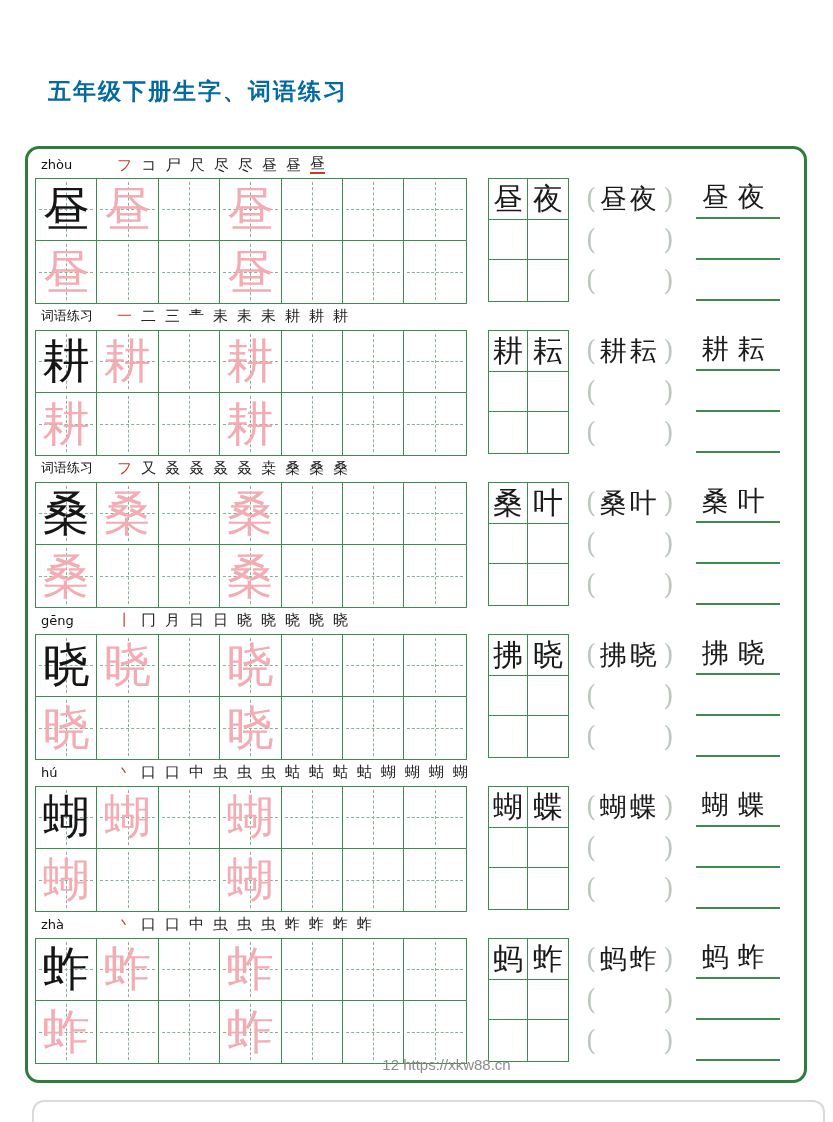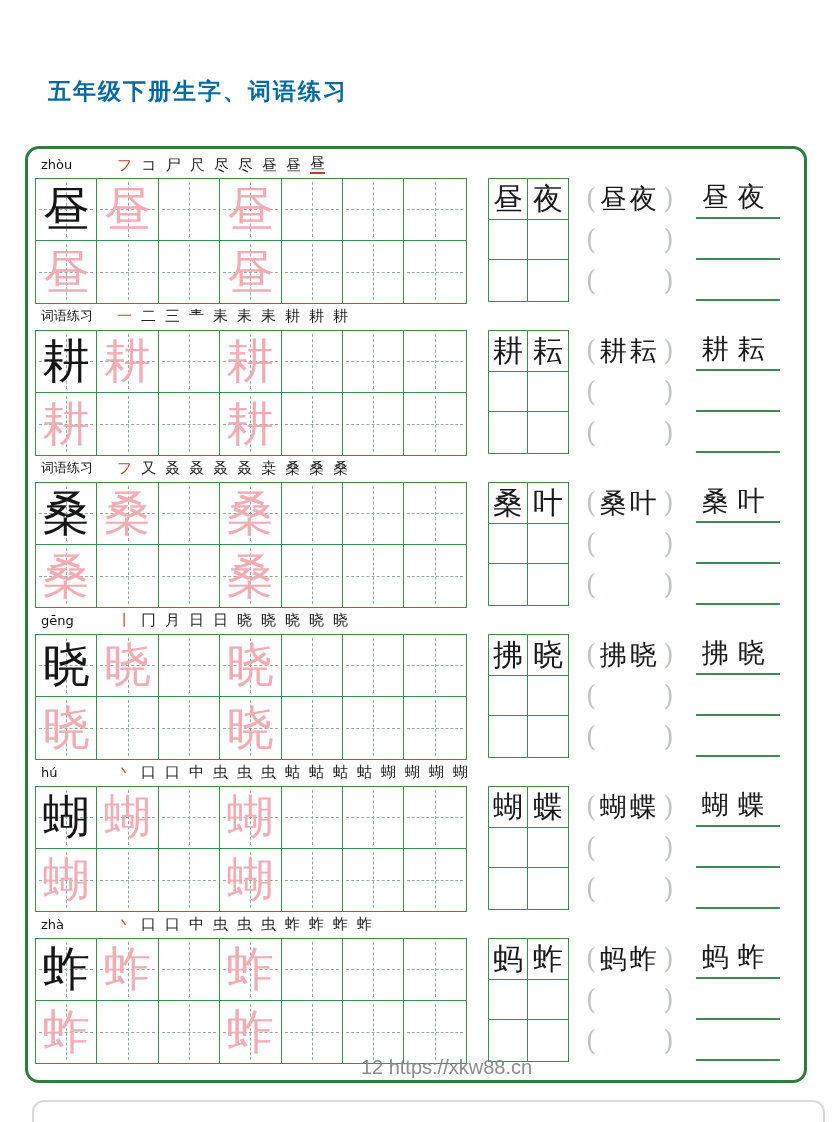--- a/index.html
+++ b/index.html
@@ -84,21 +84,21 @@
   .uline-row{
     height:41px;display:flex;align-items:flex-end;justify-content:center;
     border-bottom:2px solid #3e8b52;box-sizing:border-box;margin-bottom:0;
   }
   .uline-word{
     font-size:27px;color:#1a1a1a;font-family:"DejaVu Serif",serif;
     letter-spacing:9px;padding-bottom:2px;
   }
   .watermark{
     position:absolute;left:78px;right:18px;top:1056px;text-align:center;
-    font-size:20px;color:#8b8b8b;z-index:5;font-family:"Liberation Sans",sans-serif;
+    font-size:15px;color:#8b8b8b;z-index:5;font-family:"Liberation Sans",sans-serif;
   }
   .next-page-edge{
     position:absolute;left:32px;right:8px;top:1100px;height:30px;
     border:2px solid #dadada;border-bottom:none;border-radius:12px 12px 0 0;
   }
 </style>
 </head>
 <body>
 
 <div class="page-title">五年级下册生字、词语练习</div>

